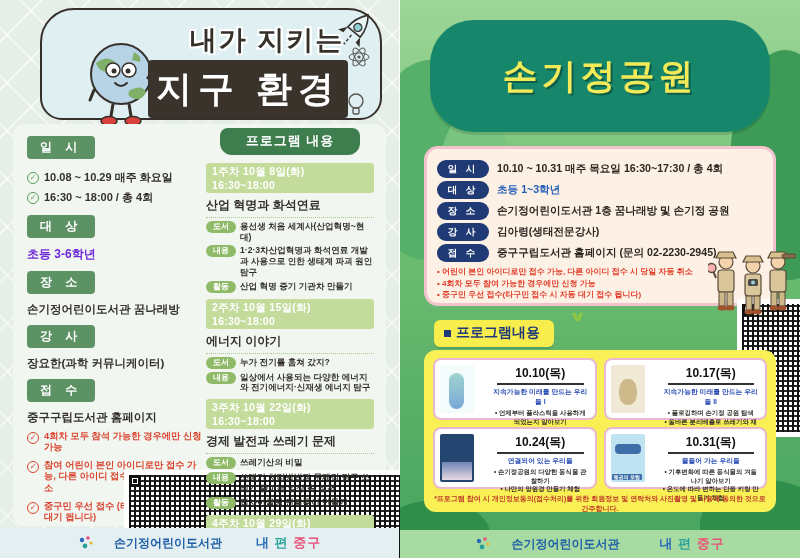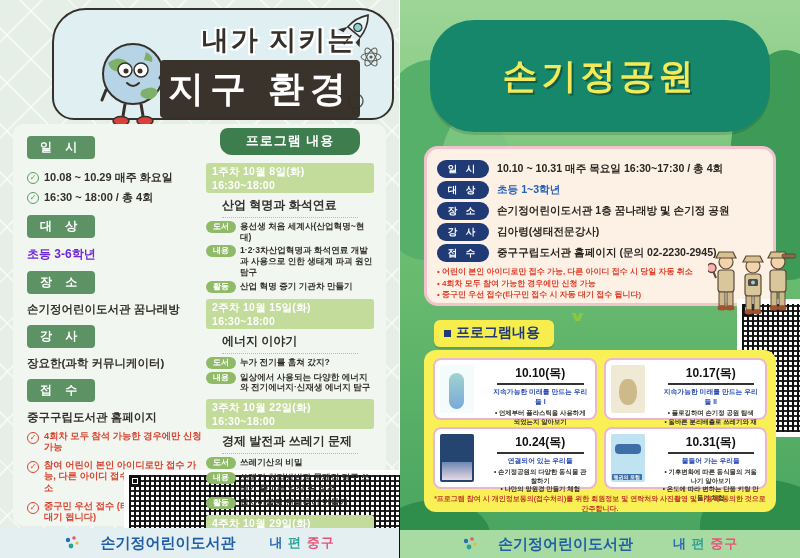--- a/index.html
+++ b/index.html
@@ -6,21 +6,21 @@
 body { width:800px; height:558px; font-family:"Liberation Sans","DejaVu Sans",sans-serif; overflow:hidden; position:relative; background:#fff; }
 .stage { position:absolute; inset:0; }
 
 
 .poster-left { position:absolute; left:0; top:0; width:399px; height:558px;
   background-color:#e6eee8;
   background-image:
     repeating-linear-gradient(45deg, rgba(255,255,255,.55) 0 2px, transparent 2px 34px),
     repeating-linear-gradient(-45deg, rgba(255,255,255,.55) 0 2px, transparent 2px 34px);
 }
-.pl-header { position:absolute; left:52px; top:8px; width:342px; height:112px; background:#e0f0f2; border:2px solid #35302a; border-radius:34px 34px 22px 22px; }
+.pl-header { position:absolute; left:40px; top:8px; width:342px; height:112px; background:#e0f0f2; border:2px solid #35302a; border-radius:34px 34px 22px 22px; }
 .pl-subtitle { position:absolute; left:120px; top:12px; width:210px; text-align:center; font-size:27px; font-weight:bold; color:#35302a;
   text-shadow:-2px -2px 0 #fff, 2px -2px 0 #fff, -2px 2px 0 #fff, 2px 2px 0 #fff; letter-spacing:2px;}
 .pl-titlebox { position:absolute; left:106px; top:50px; width:200px; height:58px; background:#3a332b; border-radius:4px; display:flex; align-items:center; justify-content:center; }
 .pl-titlebox span { color:#fff; font-size:36px; font-weight:bold; letter-spacing:6px; }
 .mascot { position:absolute; left:40px; top:28px; }
 .rocket { position:absolute; left:328px; top:6px; }
 .atom { position:absolute; left:306px; top:36px; opacity:.8;}
 .bulb { position:absolute; left:346px; top:92px; opacity:.8;}
 
 .pl-content { position:absolute; left:13px; top:124px; width:373px; height:402px; background:#f2f6f0; border-radius:10px; }
@@ -31,27 +31,27 @@
 .check-dot.red { border-color:#d9442f; color:#d9442f; }
 .val-blue { color:#6d28d9; font-size:12px; font-weight:bold; margin:2px 0 4px; }
 .val-dark { color:#33302b; font-size:11.5px; font-weight:bold; margin:2px 0 4px; }
 .red-note { color:#d9442f; }
 .footnote-left { font-size:8px; color:#4a463f; margin-top:8px; line-height:1.35; }
 .qr-left { position:absolute; left:111px; top:346px; width:58px; height:58px; }
 
 .pl-col-right { position:absolute; left:193px; top:2px; width:168px; }
 .prog-header { background:#3e7d4e; color:#fff; text-align:center; font-weight:bold; font-size:13px; padding:4px 0 5px; border-radius:8px 8px 12px 12px; margin:2px 14px 8px; letter-spacing:1px; }
 .week-bar { background:#c3db9b; color:#fff; font-weight:bold; font-size:10.5px; padding:2px 6px; border-radius:3px; letter-spacing:.3px; }
-.week-title { font-size:12px; font-weight:bold; color:#33302b; margin:4px 16px 2px; padding-bottom:3px; border-bottom:1px dotted #a9c892; }
+.week-title { font-size:12px; font-weight:bold; color:#33302b; margin:4px 0 2px; padding-bottom:3px; border-bottom:1px dotted #a9c892; }
 .prow { display:flex; gap:4px; font-size:8.6px; color:#33302b; margin:3px 0; line-height:1.25; font-weight:bold;}
 .pill { flex:0 0 auto; background:#8fbb68; color:#fff; border-radius:8px; font-size:8px; padding:1px 7px; height:fit-content; }
 .week { margin-bottom:6px; }
 
 .footer-band { position:absolute; left:0; bottom:0; width:399px; height:30px; background:#e4eff1; display:flex; align-items:center; justify-content:center; gap:34px; }
-.lib-logo { display:flex; align-items:center; gap:20px; font-size:15px; font-weight:bold; color:#1f5fa8;text-align:right; }
+.lib-logo { display:flex; align-items:center; gap:20px; font-size:12px; font-weight:bold; color:#1f5fa8;text-align:right; }
 .brand-logo { font-size:13px; font-weight:bold; letter-spacing:1px;}
 .brand-logo .b1{color:#2b6cb8;} .brand-logo .b2{color:#2aa198;} .brand-logo .b3{color:#e8537a;}
 
 
 .poster-right { position:absolute; left:400px; top:0; width:400px; height:558px; background:linear-gradient(180deg,#9ed698 0%, #6fbf72 40%, #46a35e 100%); overflow:hidden;}
 .tree { position:absolute; border-radius:50% 50% 45% 45%; }
 .rp-titlebox { position:absolute; left:30px; top:20px; width:340px; height:112px; background:#17876b; border-radius:44px; box-shadow:0 3px 0 rgba(0,0,0,.12); display:flex; flex-direction:column; align-items:center; justify-content:center; }
 .rp-title { color:#f2ea58; font-size:35px; font-weight:bold; letter-spacing:4px; line-height:1.2; text-shadow:2px 2px 0 #0e5d49; }
 
 .info-panel { position:absolute; left:24px; top:146px; width:352px; height:160px; background:#fdf1e5; border:3px solid #f3c3cd; border-radius:14px; padding:8px 10px; }

